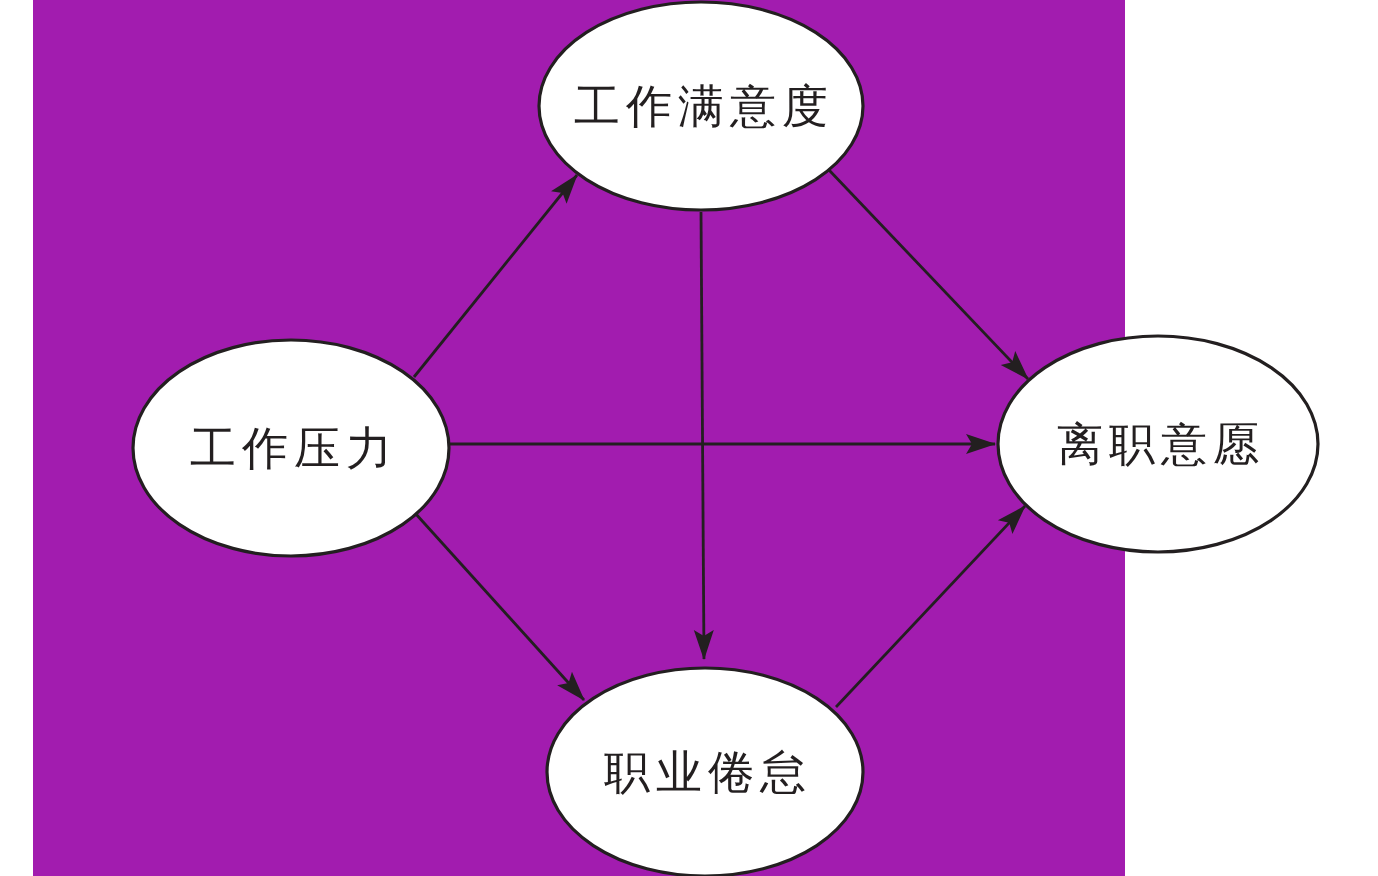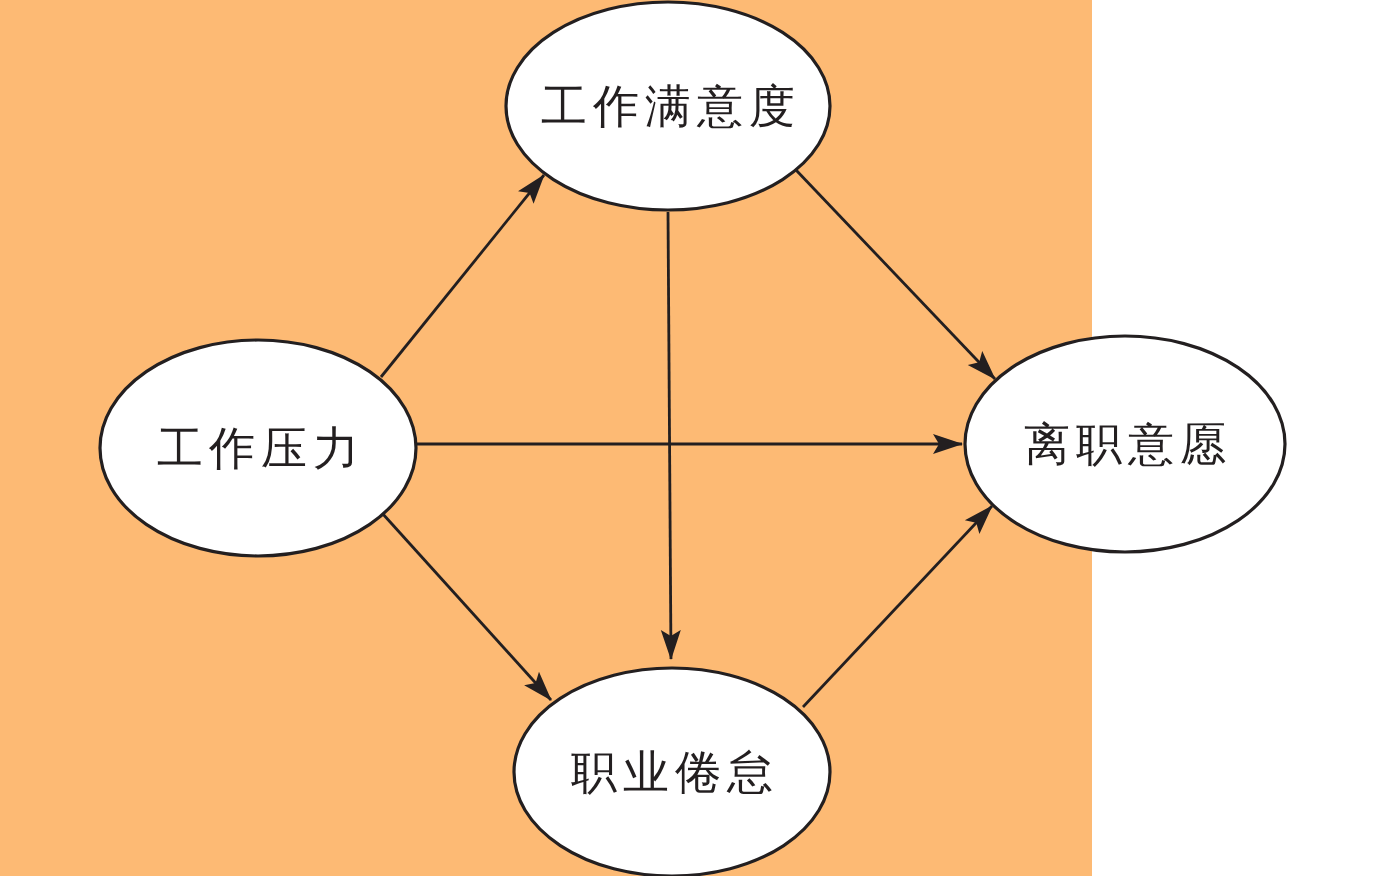--- a/index.html
+++ b/index.html
@@ -6,21 +6,22 @@
     margin: 0;
     padding: 0;
     background: #ffffff;
     width: 1378px;
     height: 876px;
     overflow: hidden;
   }
   .canvas {
     width: 1092px;
     height: 876px;
-    background: #fdba74;
+    background: #a21caf;
+    margin-left: 33px;
   }
   svg {
     display: block;
   }
   .node-shape {
     fill: #ffffff;
     stroke: #231f20;
     stroke-width: 3.2;
   }
   .edge {

